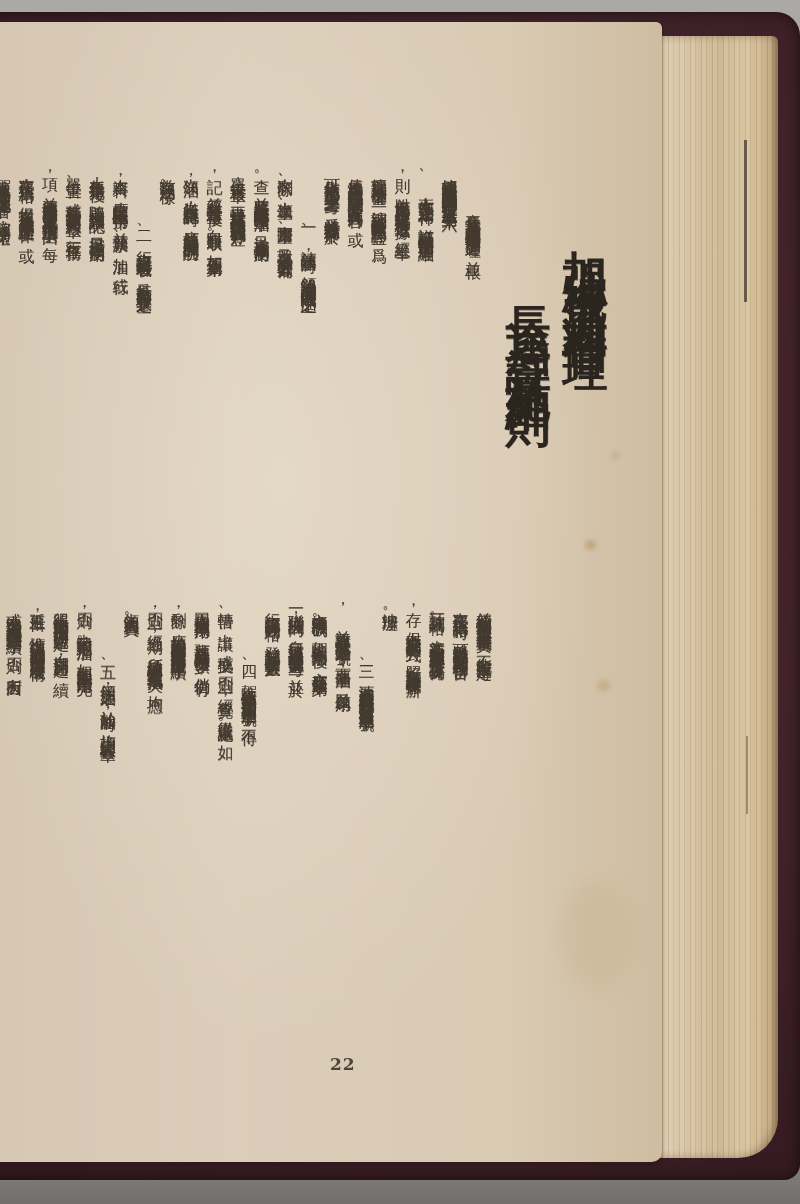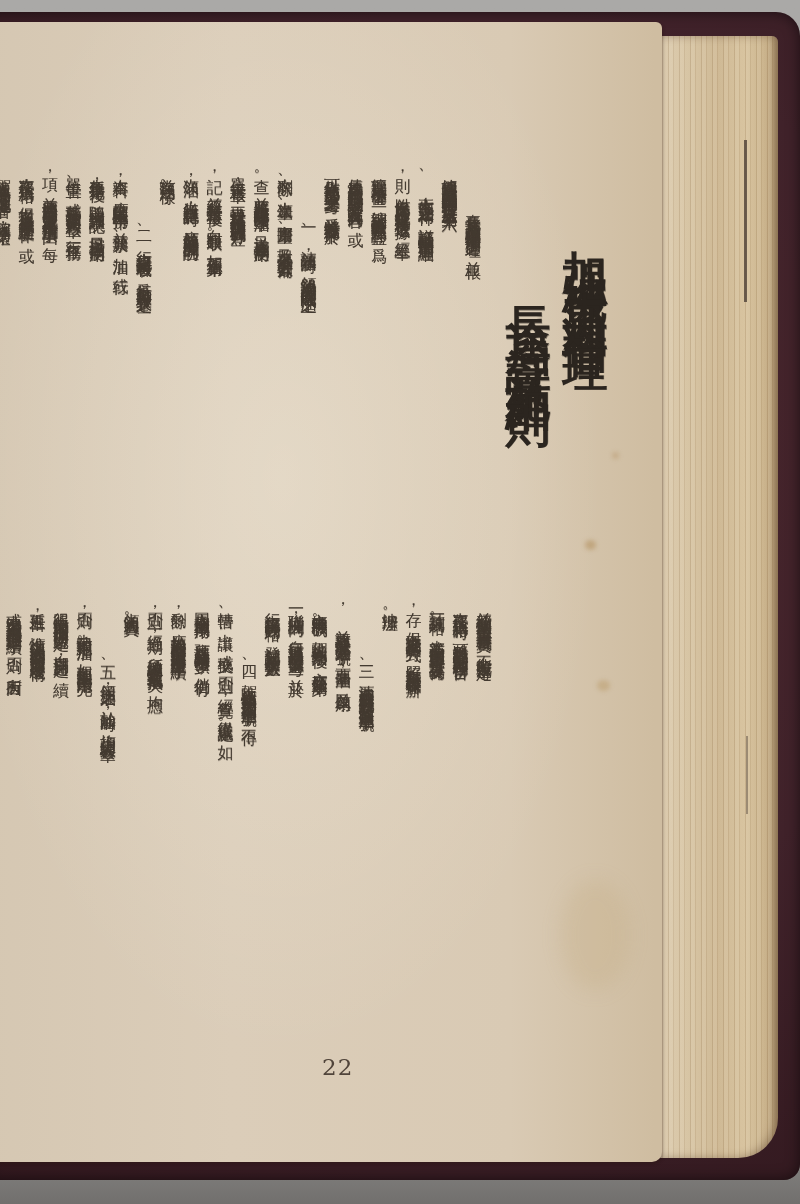--- a/index.html
+++ b/index.html
@@ -52,22 +52,22 @@
   .register{color:#433a30;}
   #top-register{left:-10px;top:166px;width:495px;height:434px;}
   #bottom-register{left:1px;top:600px;width:495px;height:448px;}
   .col{
     width:23.5px;line-height:23.5px;height:100%;
     font-size:16px;letter-spacing:1.6px;
     text-shadow:.3px .3px 0 rgba(67,58,48,.35);
   }
   
   #page-number{
-    position:absolute;left:322px;top:1054px;width:60px;
-    font-size:23px;font-weight:normal;color:#50443a;letter-spacing:1px;
+    position:absolute;left:330px;top:1054px;width:60px;
+    font-size:17px;font-weight:bold;color:#50443a;letter-spacing:1px;
     font-family:"DejaVu Serif","Liberation Serif",serif;
   }
 </style>
 </head>
 <body>
 
 <div id="photo">
 
   <div id="cover"></div>
 

